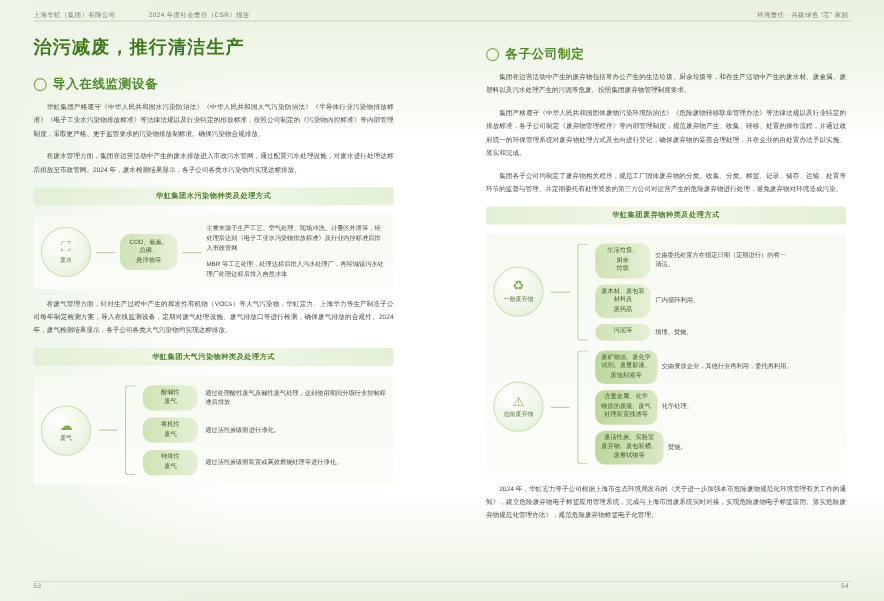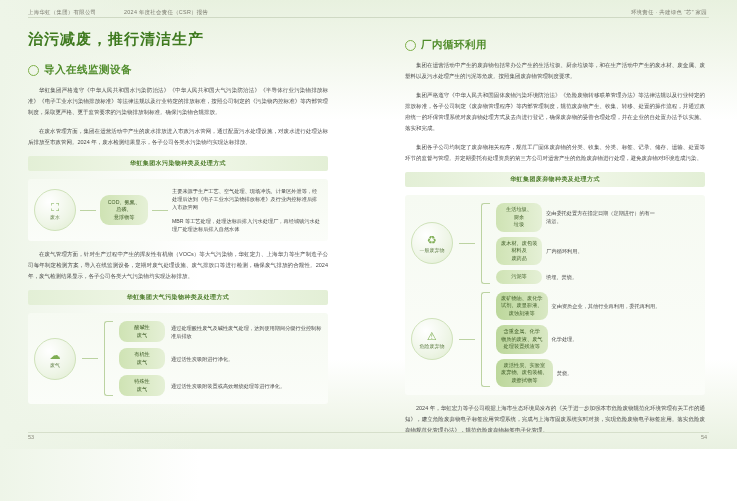--- a/index.html
+++ b/index.html
@@ -1,17 +1,17 @@
 <!DOCTYPE html>
 <html lang="zh"><head>
 <meta charset="utf-8">
 <style>
   html,body{margin:0;padding:0;background:#ffffff;}
   body{width:737px;height:501px;overflow:hidden;font-family:"Liberation Sans","DejaVu Sans",sans-serif;color:#3c3c3c;}
-  .page{position:relative;width:737px;height:449px;background:#ffffff;}
+  .page{position:relative;width:737px;height:501px;background:#ffffff;}
 
   
   .wash-top{position:absolute;left:0;top:0;width:737px;height:120px;
     background:linear-gradient(180deg,#e8f1df 0%,#f2f7ec 45%,#ffffff 100%);}
   .wash-bottom{position:absolute;left:0;bottom:0;width:737px;height:90px;
     background:linear-gradient(0deg,#e9f1e1 0%,#f4f8ef 50%,#ffffff 100%);}
   .wash-left{position:absolute;left:0;top:0;width:200px;height:501px;
     background:linear-gradient(90deg,#eef5e8 0%,rgba(255,255,255,0) 100%);}
 
   
@@ -146,21 +146,21 @@
             <div class="txt">通过活性炭吸附装置或高效燃烧处理等进行净化。</div>
           </div>
         </div>
       </div>
     </div>
   </div>
 
   <div class="col col-right">
     <div class="sec-head" style="margin-top:8px;">
       <span class="ring"></span>
-      <span class="t">厂内循环利用</span>
+      <span class="t">各子公司制定</span>
     </div>
 
     <p class="body">集团在运营活动中产生的废弃物包括常办公产生的生活垃圾、厨余垃圾等，和在生产活动中产生的废水材、废金属、废塑料以及污水处理产生的污泥等危废。按照集团废弃物管理制度要求。</p>
     <p class="body">集团严格遵守《中华人民共和国固体废物污染环境防治法》《危险废物转移联单管理办法》等法律法规以及行业特定的排放标准，各子公司制定《废弃物管理程序》等内部管理制度，规范废弃物产生、收集、转移、处置的操作流程，并通过政府统一的环保管理系统对废弃物处理方式及去向进行登记，确保废弃物的妥善合理处理，并在企业的自处置办法予以实施、落实和完成。</p>
     <p class="body">集团各子公司均制定了废弃物相关程序，规范工厂固体废弃物的分类、收集、分类、标签、记录、储存、运输、处置等环节的监督与管理。并定期委托有处理资质的第三方公司对运营产生的危险废弃物进行处理，避免废弃物对环境造成污染。</p>
 
     <div class="figcap">华虹集团废弃物种类及处理方式</div>
 
     <div class="diagram">
 

